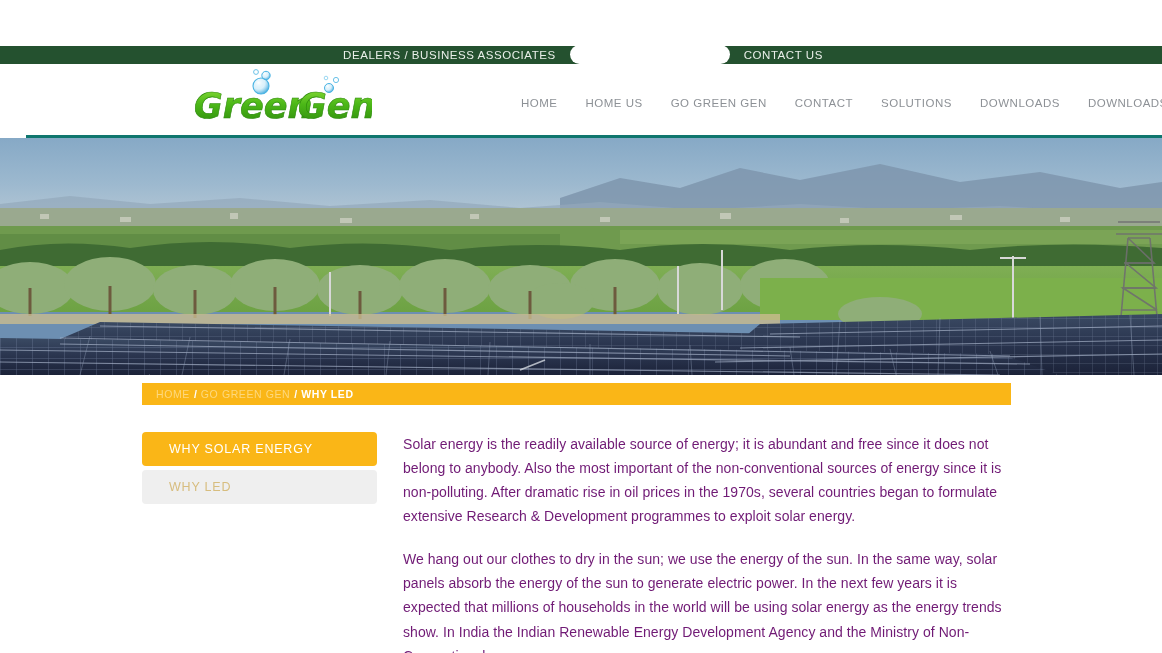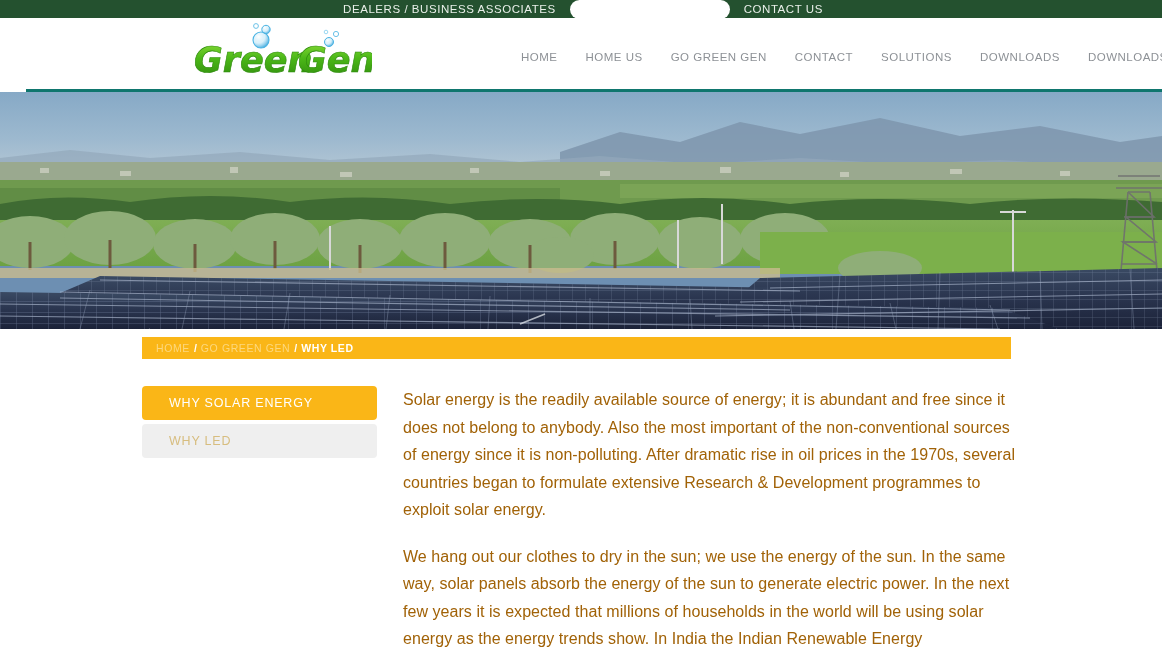--- a/index.html
+++ b/index.html
@@ -8,24 +8,25 @@
     overflow:hidden;
     background:#ffffff;
     font-family:"Liberation Sans", sans-serif;
   }
 
   
   .topbar{
     height:18px;
     background:#24512f;
     display:flex;
-    align-items:center;
+    align-items:flex-end;
     justify-content:center;
     gap:0;
     position:relative;
+    margin-top:46px;
   }
   .topbar-inner{
     display:flex;
     align-items:center;
     gap:14px;
     transform:translateX(2px);
   }
   .top-link{
     color:#e9efe9;
     font-size:11.5px;
@@ -176,23 +177,23 @@
   }
   .article h1{
     font-size:19px;
     font-weight:400;
     color:#4d5256;
     letter-spacing:.1px;
     margin-bottom:21px;
     margin-top:3px;
   }
   .article p{
-    font-size:16px;
+    font-size:14px;
     line-height:1.72;
-    color:#a16207;
+    color:#701a75;
     margin-bottom:19px;
     letter-spacing:.05px;
   }
 </style>
 </head>
 <body>
 
 <div class="topbar">
   <div class="topbar-inner">
     <a class="top-link" href="#">DEALERS / BUSINESS ASSOCIATES</a>

